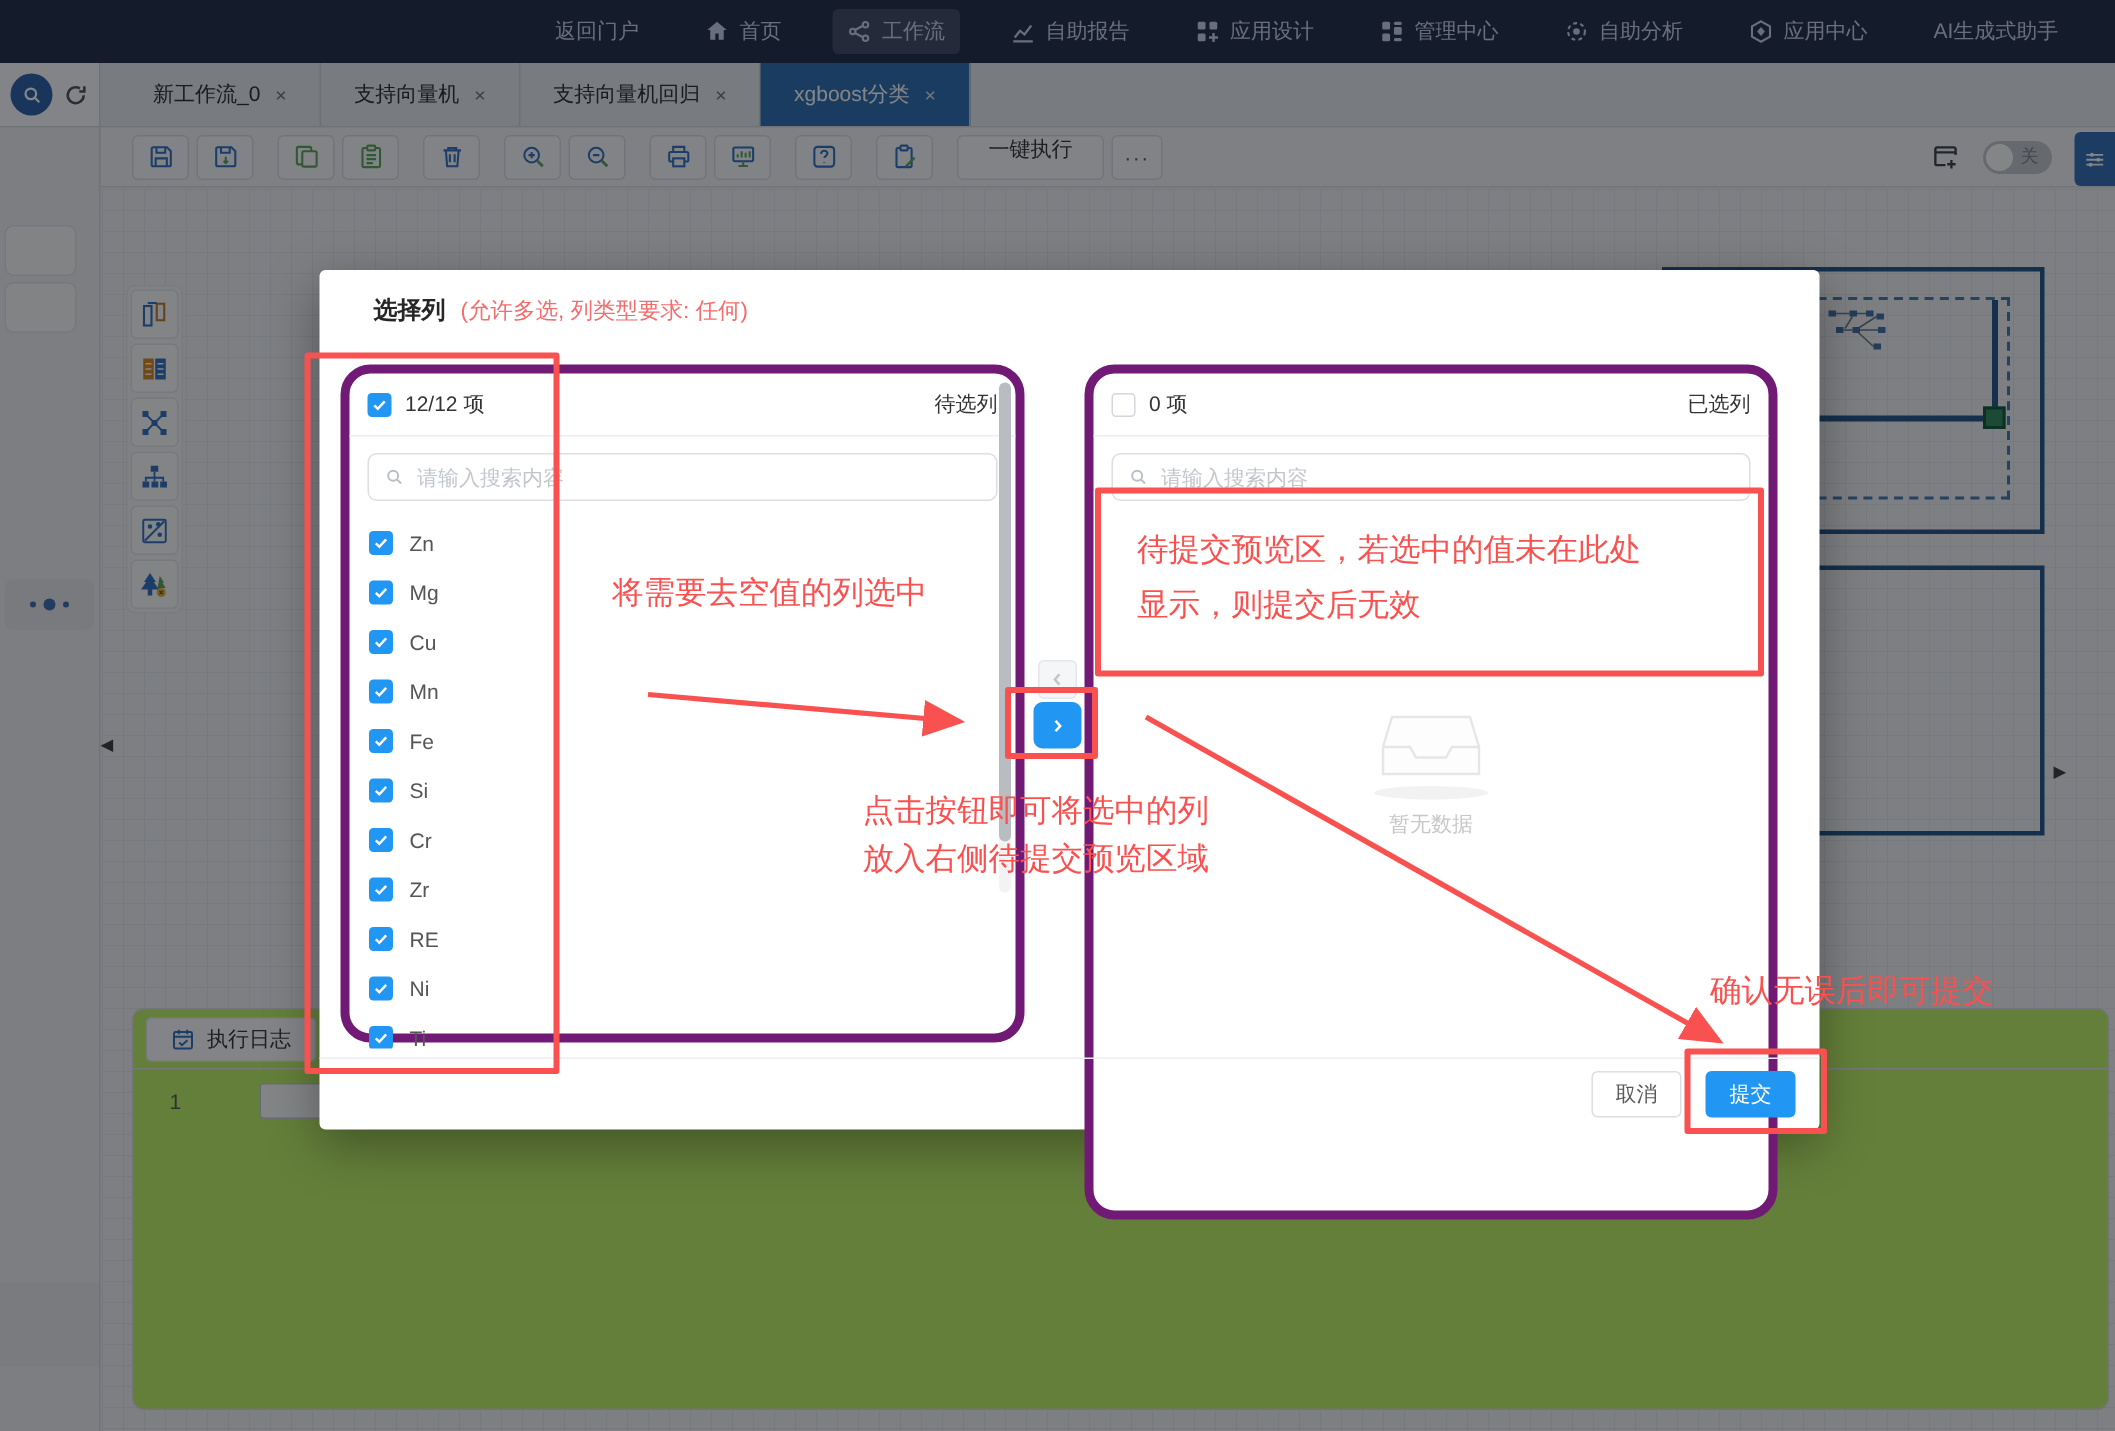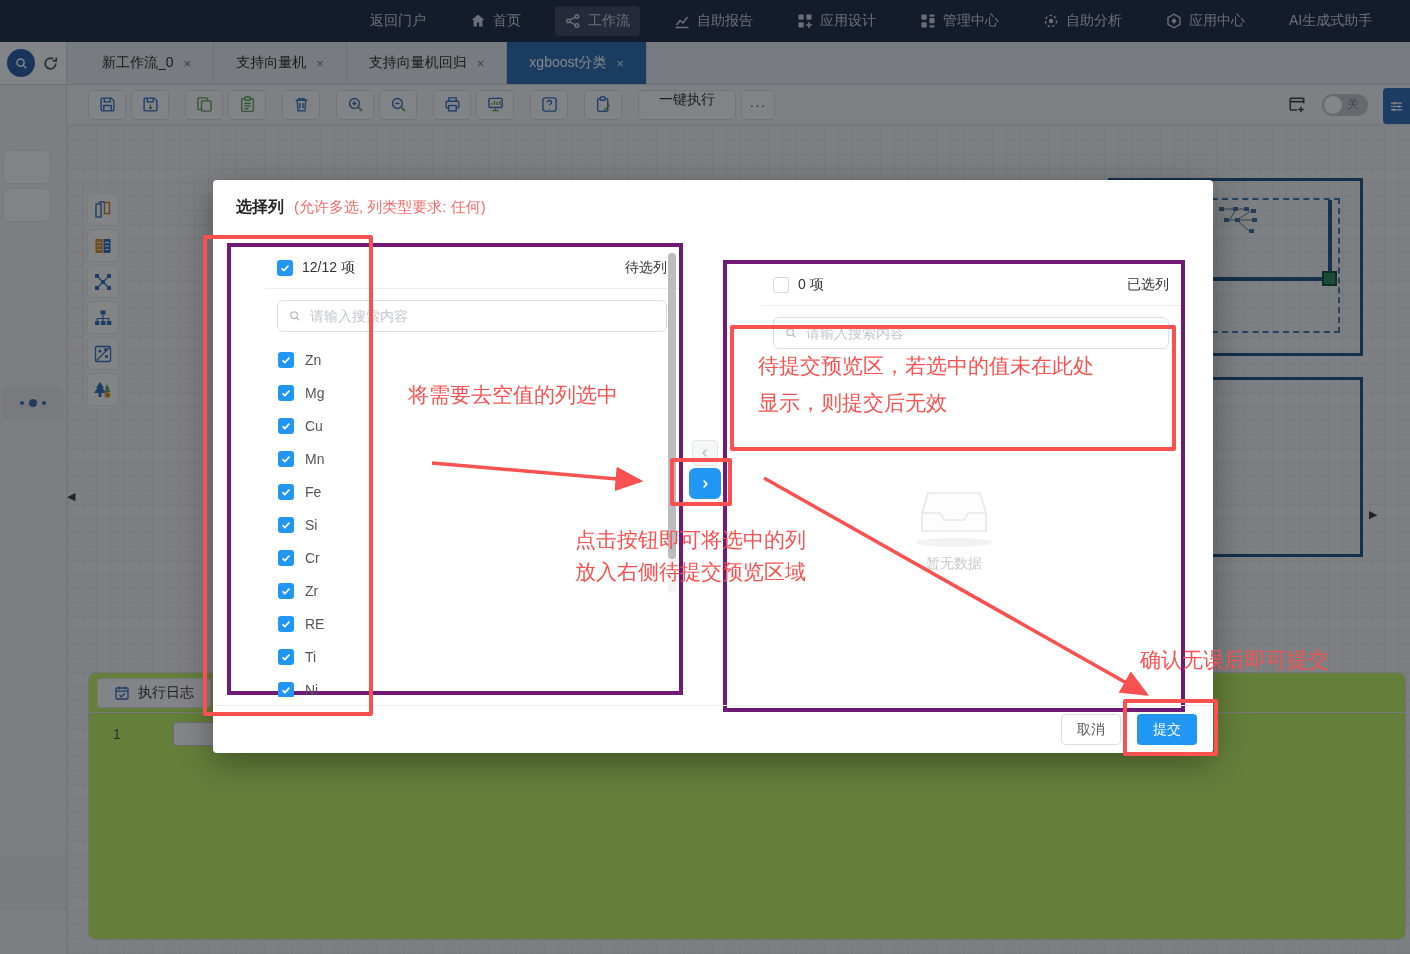--- a/index.html
+++ b/index.html
@@ -93,26 +93,26 @@
              display:flex; align-items:center; gap:8px; font-size:14px; color:#333; cursor:pointer; }
   .log-tab svg { width:16px; height:16px; color:#2f6fc1; }
   .log-row { display:flex; align-items:center; margin-top:9px; }
   .log-num { margin-left:24px; font-size:14px; color:#555; }
   .log-input { margin-left:52px; width:390px; height:24px; background:#fff; border:1px solid #c9ccd1; border-radius:3px; }
 
   
   .dim { position:absolute; inset:0; background:rgba(10,12,16,.5); z-index:40; }
   .modal { position:absolute; left:213px; top:180px; width:1000px; height:573px; background:#fff;
            border-radius:4px; box-shadow:0 10px 34px rgba(0,0,0,.35); z-index:50; }
-  .modal-header { padding:17px 23px 0; display:flex; align-items:baseline; gap:10px; }
+  .modal-header { padding:17px 36px 0; display:flex; align-items:baseline; gap:10px; }
   .modal-title { font-size:16px; color:#262626; font-weight:700; }
   .modal-subtitle { font-size:15px; color:#f56c6c; }
-  .panel { position:absolute; border:4px solid #701a75; border-radius:0; background:#fff;padding-left:34px; }
+  .panel { position:absolute; border:6px solid #701a75; border-radius:20px; background:#fff; }
   .panel-left  { left:14px;  top:63px; width:456px; height:452px; }
-  .panel-right { left:510px; top:80px; width:462px; height:452px; }
+  .panel-right { left:510px; top:63px; width:462px; height:570px; }
   .panel-header { height:42px; display:flex; align-items:center; padding:0 12px; gap:9px;
                   border-bottom:1px solid #eceef1; font-size:14px; color:#333; }
   .panel-title { margin-left:auto; }
   .checkbox { width:16px; height:16px; border-radius:3px; flex:none; display:flex; align-items:center; justify-content:center; cursor:pointer; }
   .checkbox.checked { background:#2196f3; }
   .checkbox.unchecked { background:#fff; border:1px solid #d4d7dc; }
   .checkbox svg { width:12px; height:12px; }
   .searchbox { margin:11px 12px; height:32px; border:1px solid #dcdee2; border-radius:6px;
                display:flex; align-items:center; padding:0 10px; gap:8px; color:#b9bec6; }
   .searchbox svg { width:14px; height:14px; }
@@ -632,29 +632,29 @@
               </svg>
             </span>
             <span>RE</span>
           </div>
           <div class="list-item">
             <span class="checkbox checked">
               <svg viewBox="0 0 16 16" fill="none" stroke="#fff" stroke-width="2.2">
                 <path d="M3.4 8.4 6.5 11.4 12.6 4.8"></path>
               </svg>
             </span>
+            <span>Ni</span>
+          </div>
+          <div class="list-item">
+            <span class="checkbox checked">
+              <svg viewBox="0 0 16 16" fill="none" stroke="#fff" stroke-width="2.2">
+                <path d="M3.4 8.4 6.5 11.4 12.6 4.8"></path>
+              </svg>
+            </span>
             <span>Ti</span>
-          </div>
-          <div class="list-item">
-            <span class="checkbox checked">
-              <svg viewBox="0 0 16 16" fill="none" stroke="#fff" stroke-width="2.2">
-                <path d="M3.4 8.4 6.5 11.4 12.6 4.8"></path>
-              </svg>
-            </span>
-            <span>Ni</span>
           </div>
         </div>
       <div class="scroll-track">
         <div class="scroll-thumb"></div>
       </div>
     </div>
 
     <div class="xfer-left">
         <span class="icon" id="icon-chl">
           <svg viewBox="0 0 16 16" fill="none" stroke="currentColor" stroke-width="2">

